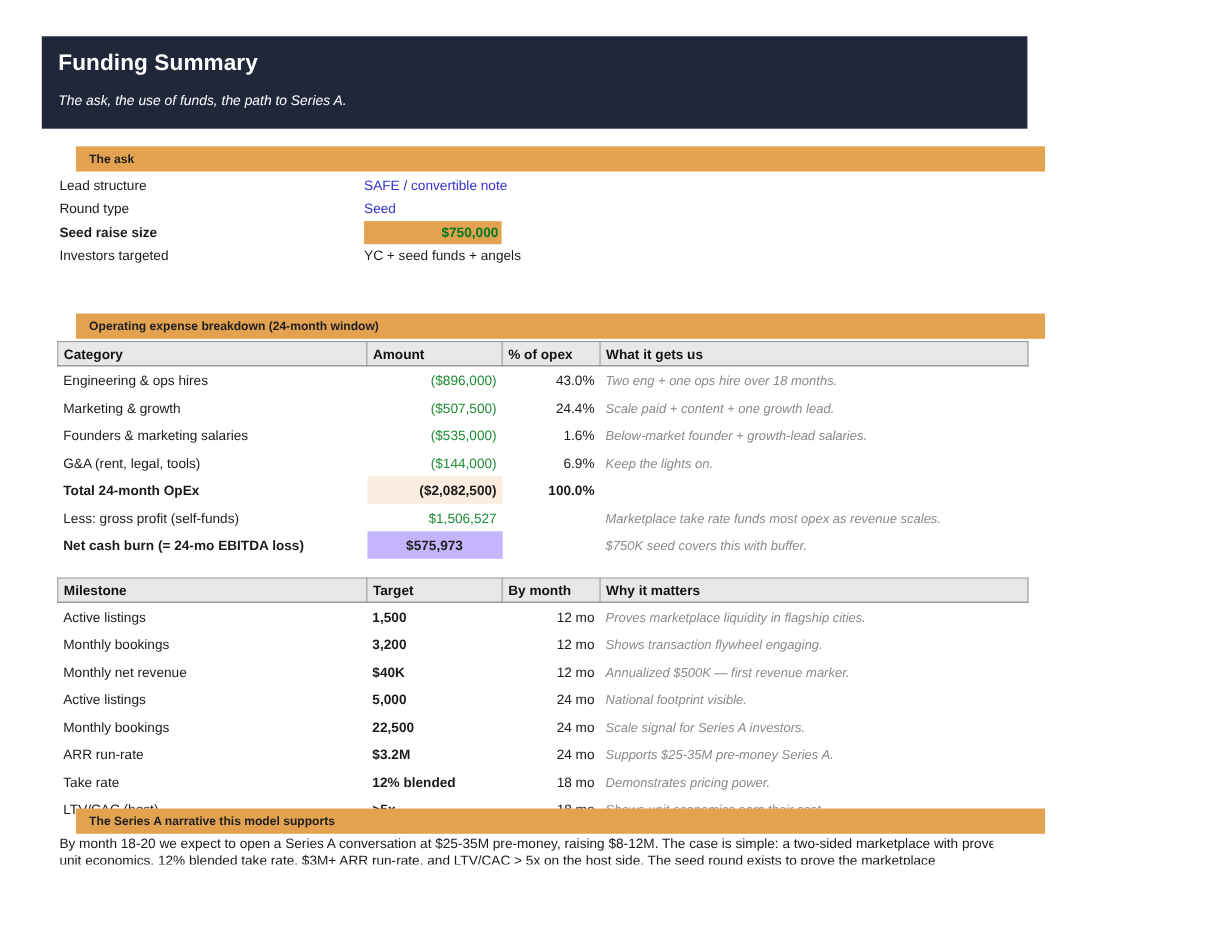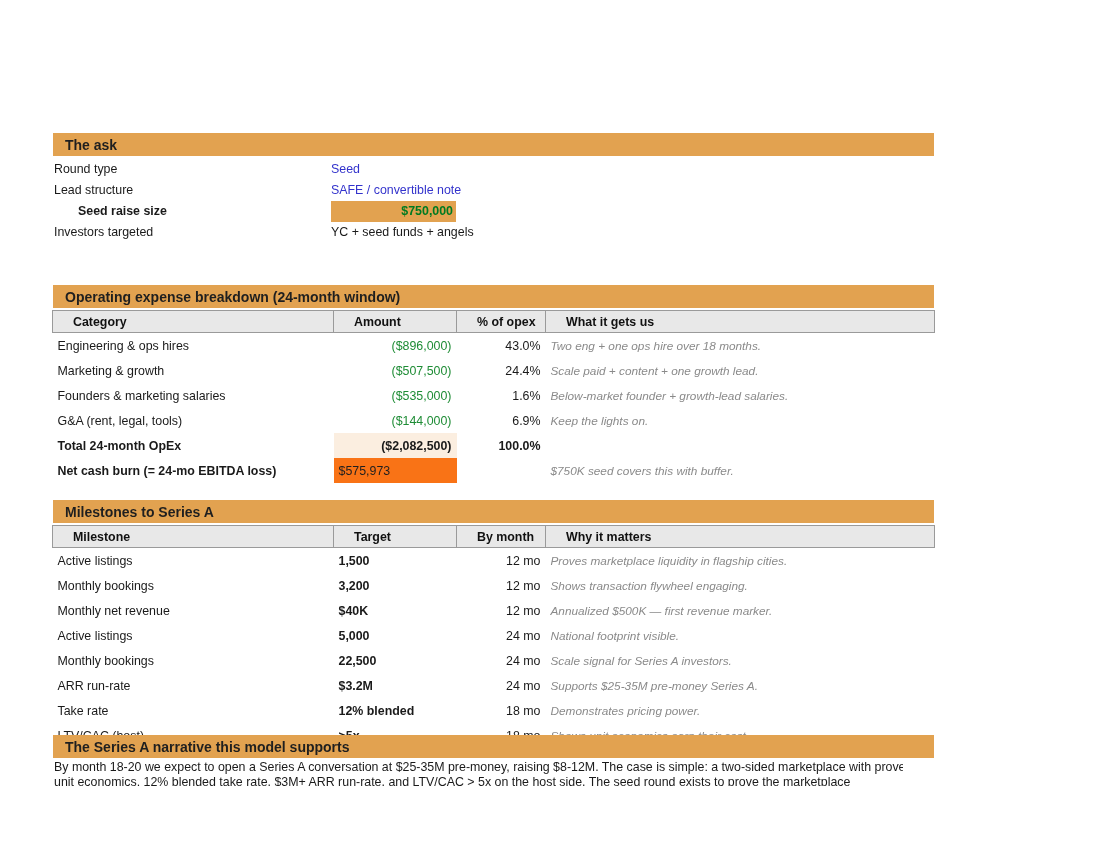--- a/index.html
+++ b/index.html
@@ -46,31 +46,31 @@
     color: #ffffff;
     font-size: 12.6px;
     font-style: italic;
     margin-top: 15px;
     line-height: 1.1;
   }
 
   
   .section-bar {
     position: absolute;
-    left: 53px;
+    left: 69px;
     width: 881px;
     height: 23px;
     background: #e3a css;
     background: #e2a250;
     box-sizing: border-box;
     display: flex;
     align-items: center;
     padding-left: 12px;
     font-weight: bold;
-    font-size: 14px;
+    font-size: 11px;
     color: #1f1f1f;
   }
 
   
   .kv-list {
     position: absolute;
     left: 54px;
     width: 880px;
   }
   .kv-row {
@@ -78,21 +78,21 @@
     height: 21px;
     line-height: 21px;
     font-size: 12.4px;
   }
   .kv-label {
     position: absolute;
     left: 0;
     top: 0;
     white-space: nowrap;
   }
-  .kv-label.bold { font-weight: bold; margin-left: 24px; }
+  .kv-label.bold { font-weight: bold; }
   .kv-value {
     position: absolute;
     left: 277px;
     top: 0;
     width: 125px;
     text-align: right;
     white-space: nowrap;
   }
   .kv-value.left { text-align: left; }
   .kv-value.link { color: #3333cc; }
@@ -111,75 +111,79 @@
     border-collapse: collapse;
     width: 882px;
     table-layout: fixed;
     font-size: 12.4px;
   }
   table.grid th {
     background: #e8e8e8;
     border: 1px solid #9a9a9a;
     font-weight: bold;
     text-align: left;
-    padding: 2px 20px;
+    padding: 2px 5px;
     height: 17px;
     font-size: 12.4px;
     color: #111;
     white-space: nowrap;
   }
   table.grid td {
     padding: 2px 5px;
     height: 17px;
     border: none;
     vertical-align: middle;
     white-space: nowrap;
     overflow: hidden;
   }
   td.num        { text-align: right; }
   td.neg        { text-align: right; color: #1e8c35; }
   td.pos        { text-align: right; color: #1e8c35; }
   td.note       { font-style: italic; color: #8a8a8a; font-size: 11.8px; }
   td.bold       { font-weight: bold; }
   td.total-amt  { text-align: right; font-weight: bold; background: #fbeee0; }
   td.total-pct  { text-align: right; font-weight: bold; }
-  td.hl-amt     { text-align: left; font-weight: normal; background: #f97316; color: #1f1f1f; }
+  td.hl-amt     { text-align: center; font-weight: bold; background: #c4b5fd; color: #1f1f1f; }
   tr.spaced td  { height: 21px; }
 
   .narr-text {
     position: absolute;
     left: 54px;
     width: 880px;
     font-size: 12.4px;
     line-height: 14.5px;
     color: #1a1a1a;
   }
   .clip {
     position: absolute;
     overflow: hidden;
   }
 </style>
 </head>
 <body>
 
 <div class="page">
 
+  <div class="title-banner">
+    <div class="doc-title">Funding Summary</div>
+    <div class="doc-subtitle">The ask, the use of funds, the path to Series A.</div>
+  </div>
 
   <div class="section-bar" style="top:133px;">
     <span>The ask</span>
   </div>
 
   <div class="kv-list" style="top:159px;">
+    <div class="kv-row">
+      <span class="kv-label">Lead structure</span>
+      <span class="kv-value left link">SAFE / convertible note</span>
+    </div>
     <div class="kv-row">
       <span class="kv-label">Round type</span>
       <span class="kv-value left link">Seed</span>
-    </div>
-    <div class="kv-row">
-      <span class="kv-label">Lead structure</span>
-      <span class="kv-value left link">SAFE / convertible note</span>
     </div>
     <div class="kv-row">
       <span class="kv-label bold">Seed raise size</span>
       <span class="kv-value hl">$750,000</span>
     </div>
     <div class="kv-row">
       <span class="kv-label">Investors targeted</span>
       <span class="kv-value left">YC + seed funds + angels</span>
     </div>
   </div>
@@ -228,31 +232,34 @@
         <td class="num">6.9%</td>
         <td class="note">Keep the lights on.</td>
       </tr>
       <tr class="spaced">
         <td class="bold">Total 24-month OpEx</td>
         <td class="total-amt">($2,082,500)</td>
         <td class="total-pct">100.0%</td>
         <td class="note"></td>
       </tr>
       <tr class="spaced">
+        <td>Less: gross profit (self-funds)</td>
+        <td class="pos">$1,506,527</td>
+        <td class="num"></td>
+        <td class="note">Marketplace take rate funds most opex as revenue scales.</td>
+      </tr>
+      <tr class="spaced">
         <td class="bold">Net cash burn (= 24-mo EBITDA loss)</td>
         <td class="hl-amt">$575,973</td>
         <td class="num"></td>
         <td class="note">$750K seed covers this with buffer.</td>
       </tr>
     </tbody>
   </table>
 
-  <div class="section-bar" style="top:500px;">
-    <span>Milestones to Series A</span>
-  </div>
 
   <table class="grid" style="top:525px;">
     <colgroup>
       <col style="width:281px">
         <col style="width:123px">
         <col style="width:89px">
         <col style="width:389px">
     </colgroup>
     <thead>
       <tr>

